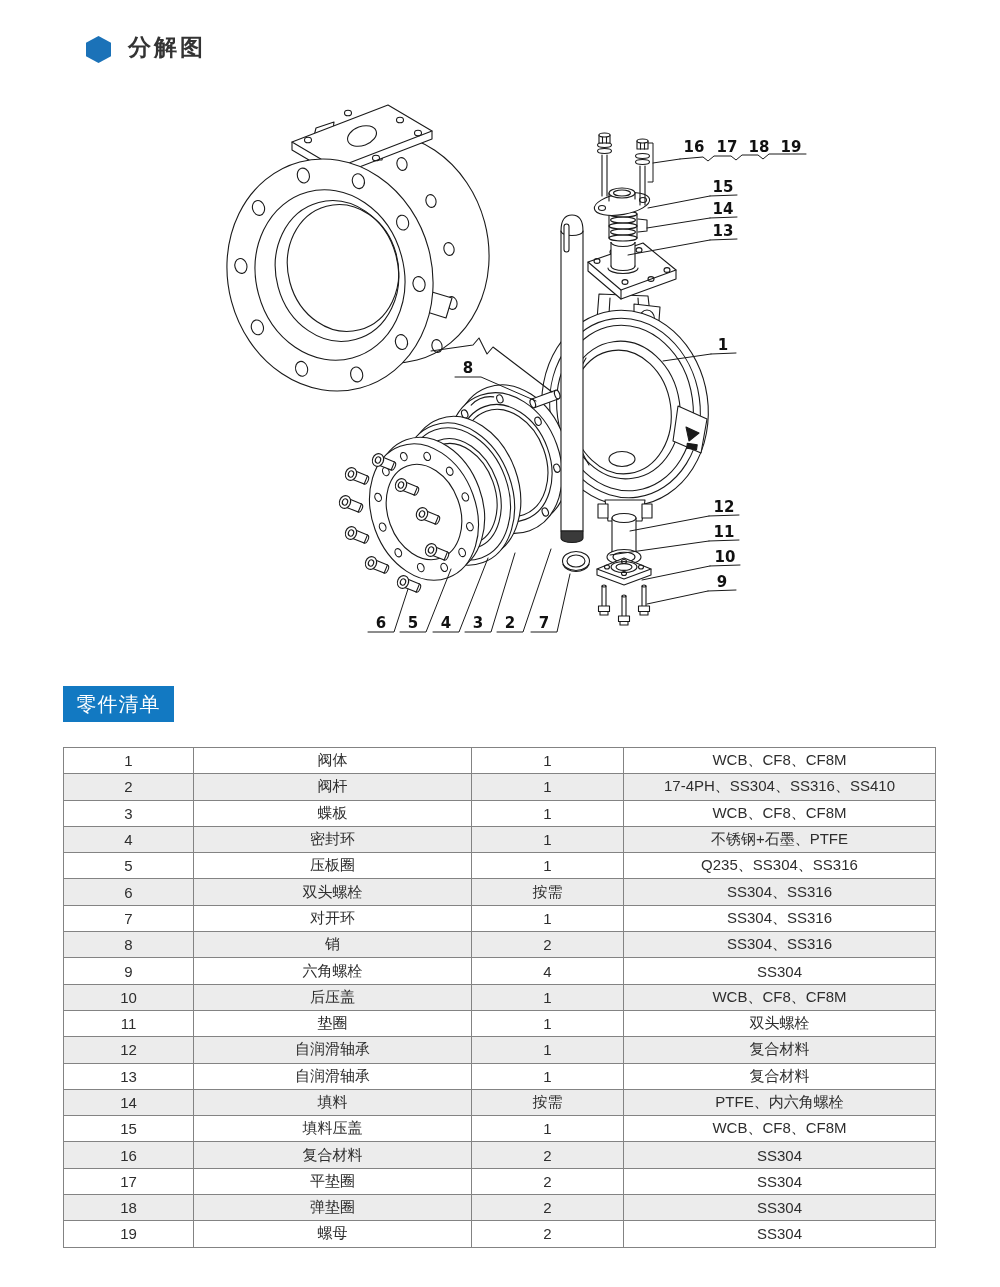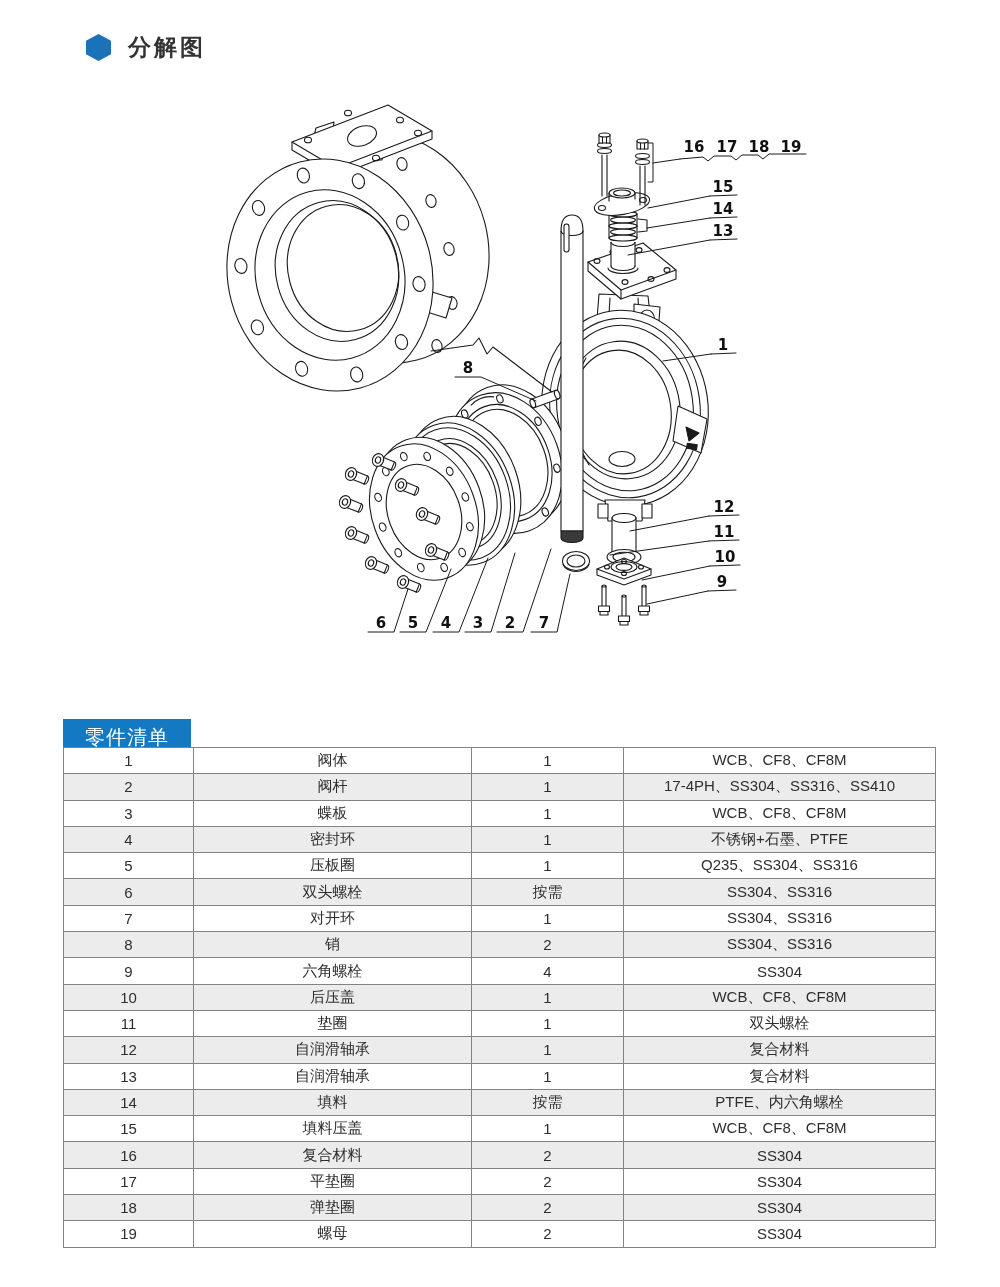--- a/index.html
+++ b/index.html
@@ -1,30 +1,30 @@
 <!DOCTYPE html>
 <html><head>
 <meta charset="utf-8">
 <style>
   html,body { margin:0; padding:0; background:#fff; }
   .page {
     position:relative; width:1000px; height:1287px; background:#fff;
     font-family:"Liberation Sans", sans-serif; overflow:hidden;
   }
   
-  .hdr { position:absolute; left:86px; top:32px; display:flex; align-items:center; gap:17px; }
+  .hdr { position:absolute; left:86px; top:32px; display:flex; align-items:flex-end; gap:17px; }
   .hex { width:25px; height:27px; clip-path:polygon(50% 0,100% 25%,100% 75%,50% 100%,0 75%,0 25%); }
   .title { font-size:23px; font-weight:bold; color:#333; letter-spacing:3px; }
   
   .diagram { position:absolute; left:0; top:0; width:1000px; height:680px; }
   svg text.callout { font-family:"DejaVu Sans", sans-serif; font-size:15px; font-weight:bold; fill:#111; text-anchor:middle; }
   
   .section-label {
-    position:absolute; left:63px; top:686px; width:128px; height:36px;
-    color:#fff; font-size:20px; display:flex; align-items:center; justify-content:center; letter-spacing:1px;margin-top:33px;
+    position:absolute; left:63px; top:686px; width:111px; height:36px;
+    color:#fff; font-size:20px; display:flex; align-items:center; justify-content:center; letter-spacing:1px;
   }
   
   table.parts { position:absolute; left:63px; top:747px; width:872px; border-collapse:collapse; table-layout:fixed; }
   table.parts td { border:1px solid #838383; height:25.3px; padding:0; text-align:center; vertical-align:middle;
     font-size:15px; color:#2e2e2e; overflow:hidden; white-space:nowrap; }
   table.parts tr.head td { background:#d5d5d5; color:#333; }
   table.parts tr.even td { background:#ececec; }
   table.parts tr.odd td { background:#ffffff; }
 </style>
 </head>

